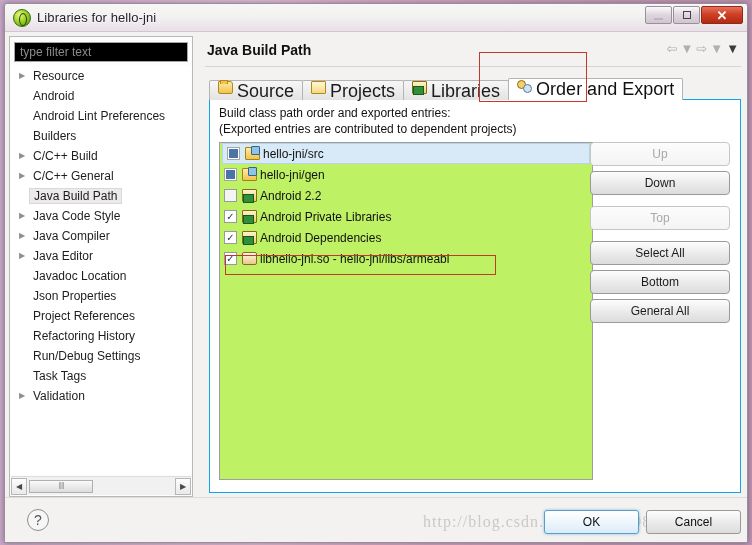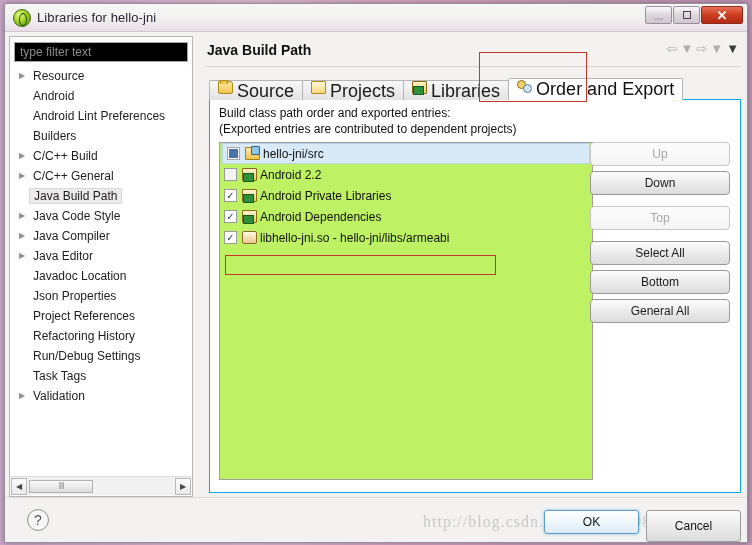--- a/index.html
+++ b/index.html
@@ -246,21 +246,21 @@
     position:absolute; right:108px; top:12px;
     width:95px; height:24px;
     border:1px solid #5a9ec7; border-radius:3px;
     background:linear-gradient(180deg,#ffffff,#eef6fc 50%,#dcebf7);
     box-shadow:0 0 3px rgba(110,180,225,.85);
     display:flex;align-items:center;justify-content:center;
     font-size:12px; color:#111;
   }
   #cancel-btn {
     position:absolute; right:6px; top:12px;
-    width:95px; height:32px;
+    width:95px; height:24px;
     border:1px solid #9a9a9a; border-radius:3px;
     background:linear-gradient(180deg,#fdfdfd,#ececec 48%,#dcdcdc);
     display:flex;align-items:center;justify-content:center;
     font-size:12px; color:#111;
   }
 
   
   .redbox { position:absolute; border:1px solid #c0392b; pointer-events:none; z-index:20; }
   #redbox-tab  { left:474px; top:48px;  width:108px; height:50px; }
   #redbox-entry{ left:220px; top:251px; width:271px; height:20px; }
@@ -399,20 +399,25 @@
       <div id="tab-panel">
         <div id="desc1">Build class path order and exported entries:</div>
         <div id="desc2">(Exported entries are contributed to dependent projects)</div>
         <div id="entry-list">
             <div class="entry sel">
               <span class="cb grayed"></span>
               <span class="eicon ic-src"></span>
               <span>hello-jni/src</span>
             </div>
             <div class="entry">
+              <span class="cb grayed"></span>
+              <span class="eicon ic-src"></span>
+              <span>hello-jni/gen</span>
+            </div>
+            <div class="entry">
               <span class="cb empty"></span>
               <span class="eicon ic-jar"></span>
               <span>Android 2.2</span>
             </div>
             <div class="entry">
               <span class="cb checked">✓</span>
               <span class="eicon ic-jar"></span>
               <span>Android Private Libraries</span>
             </div>
             <div class="entry">

